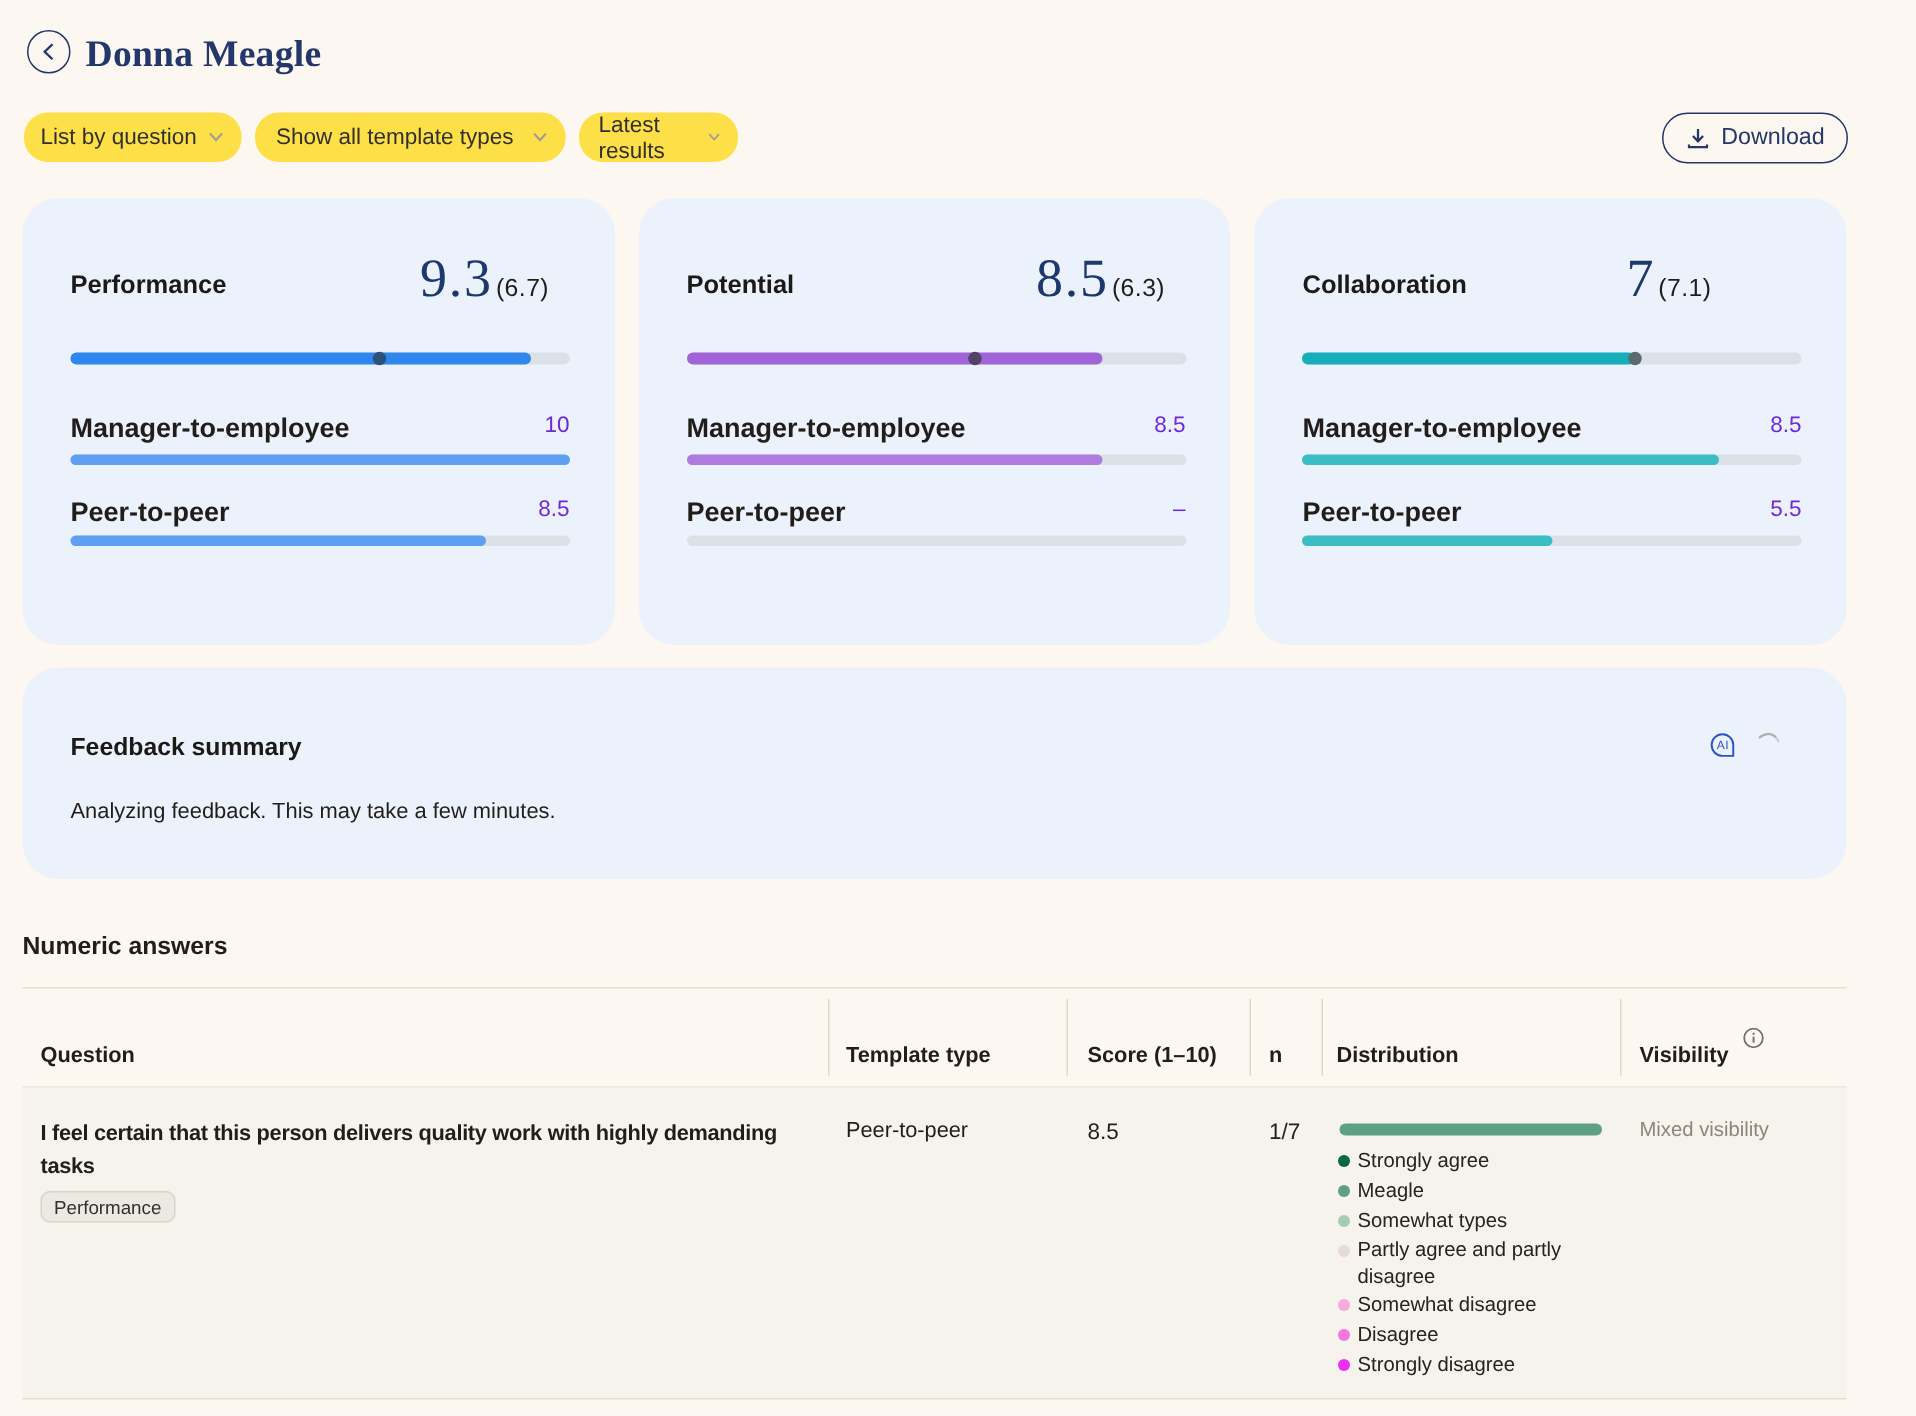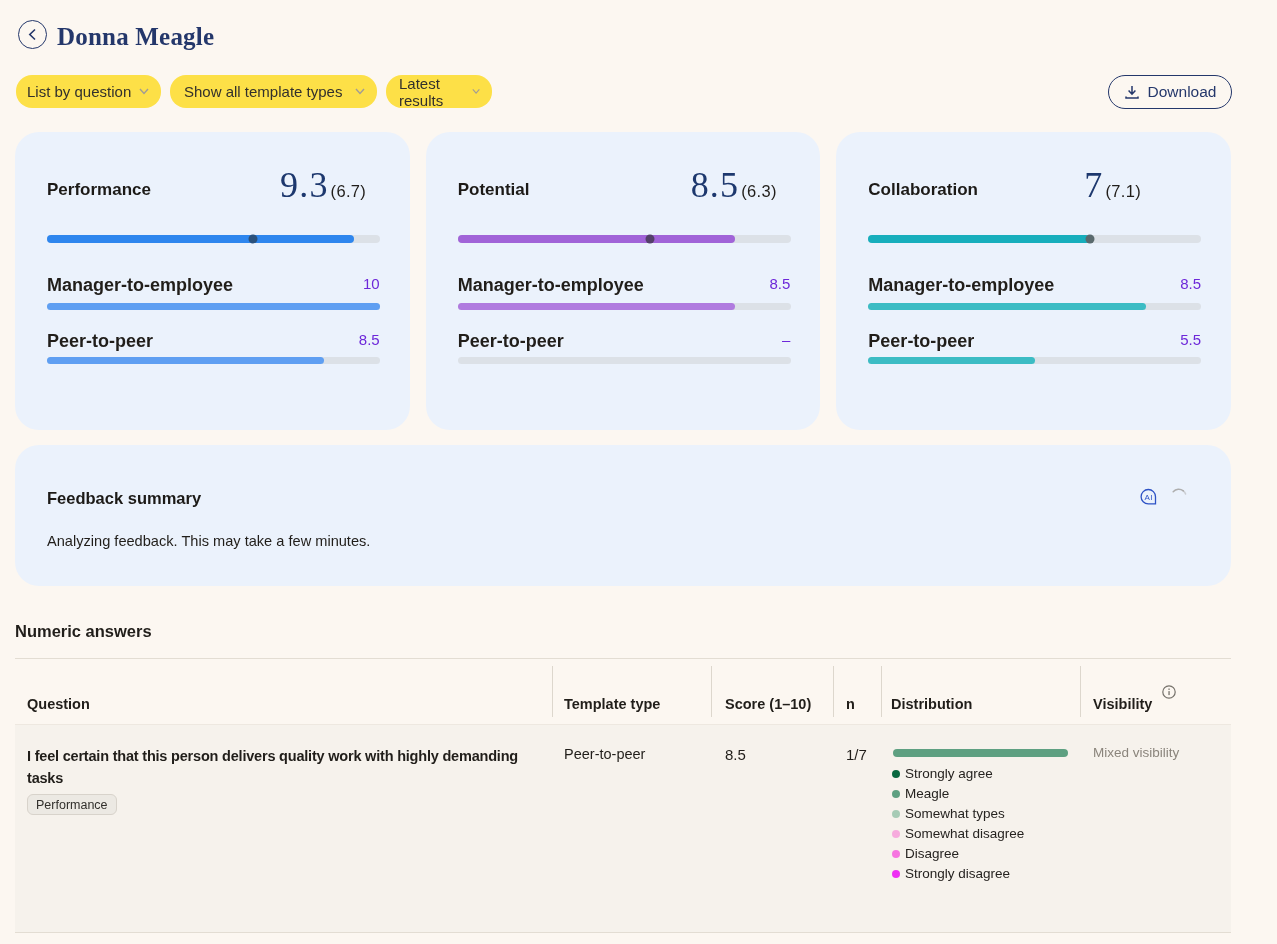--- a/index.html
+++ b/index.html
@@ -180,20 +180,24 @@
       <span>Strongly agree</span>
     </div>
   <div class="litem">
       <span class="ldot" style="background:#5ea081"></span>
       <span>Meagle</span>
     </div>
   <div class="litem">
       <span class="ldot" style="background:#a6cbb5"></span>
       <span>Somewhat types</span>
     </div>
+  <div class="litem" style="line-height:18px">
+      <span class="ldot" style="background:#e6dbd7"></span>
+      <span>Partly agree and partly<br>disagree</span>
+    </div>
   <div class="litem">
       <span class="ldot" style="background:#f6abdd"></span>
       <span>Somewhat disagree</span>
     </div>
   <div class="litem">
       <span class="ldot" style="background:#f675e0"></span>
       <span>Disagree</span>
     </div>
   <div class="litem">
       <span class="ldot" style="background:#ee2ff3"></span>

